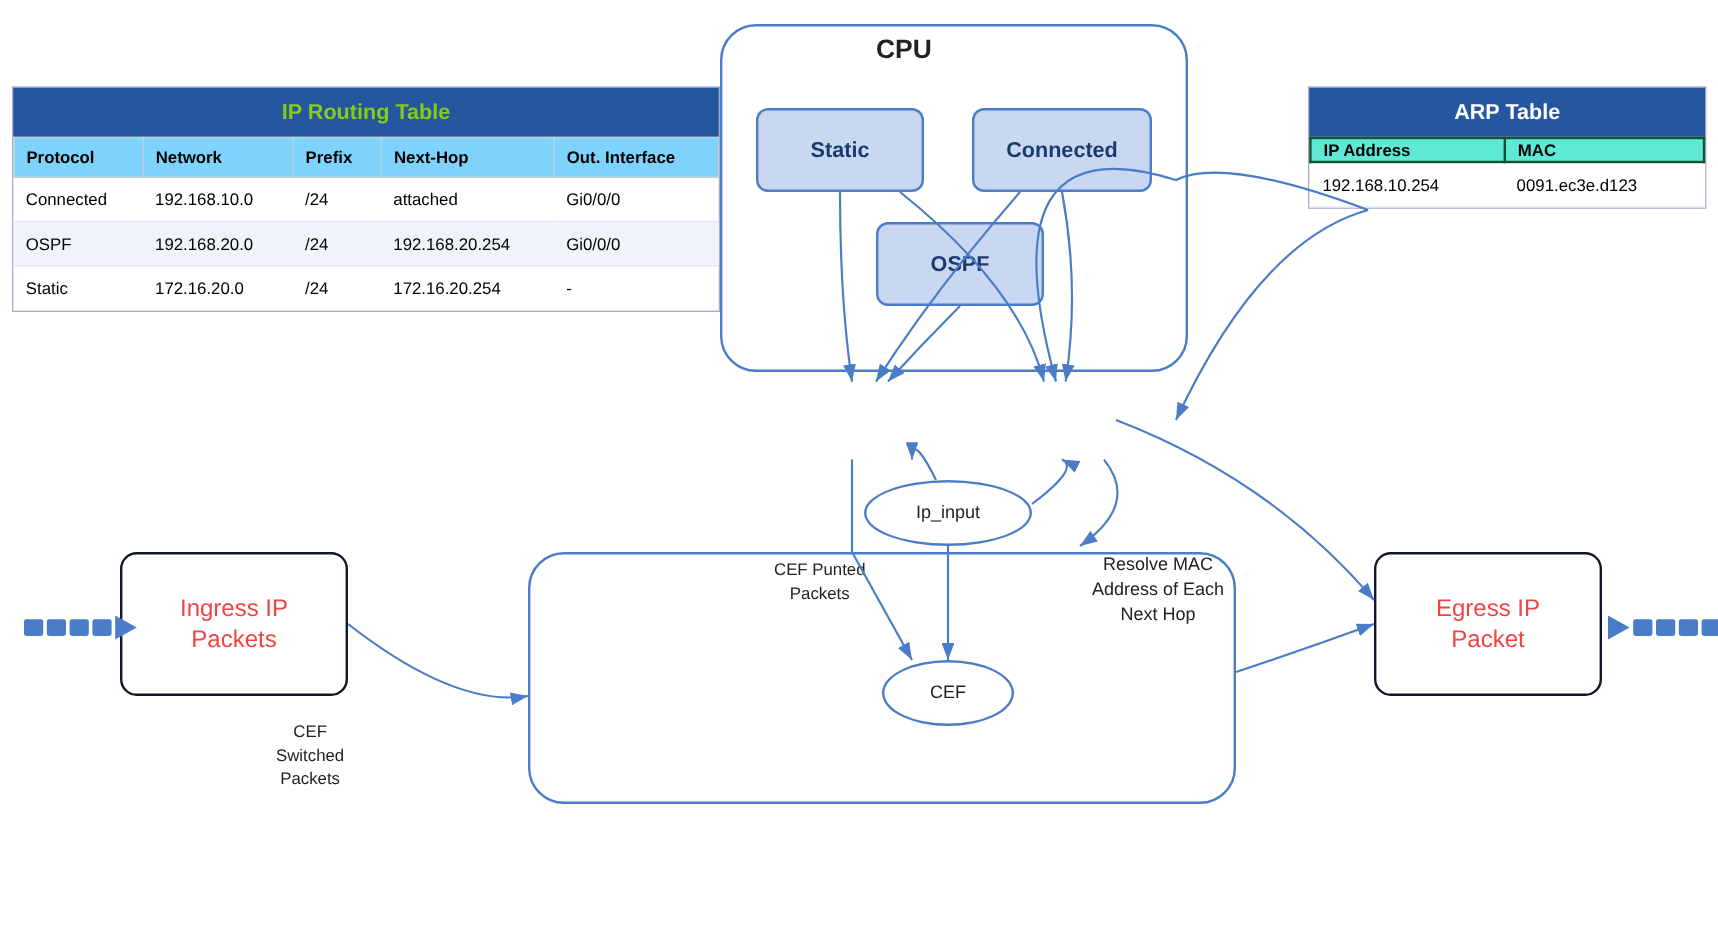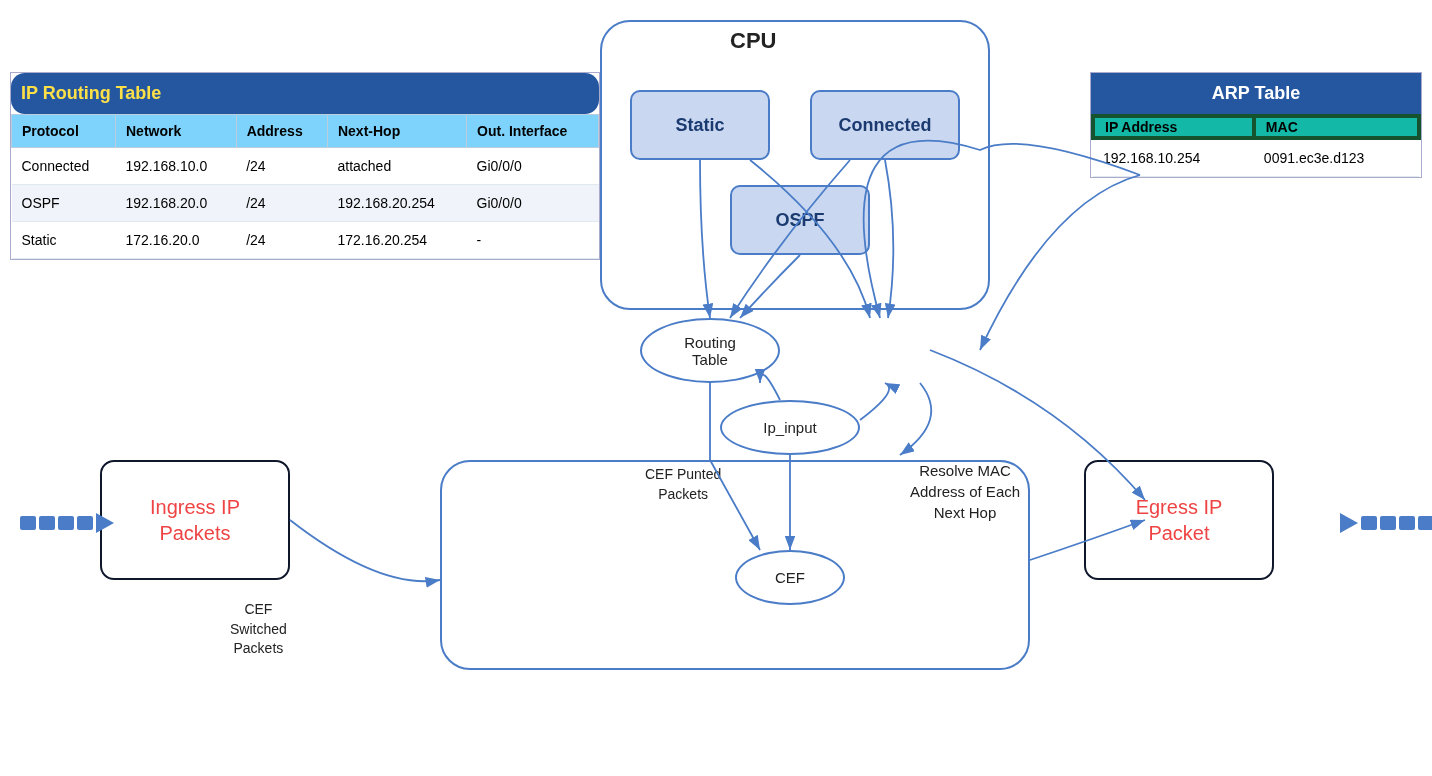--- a/index.html
+++ b/index.html
@@ -20,25 +20,25 @@
     
     .routing-table {
       position: absolute;
       top: 72px;
       left: 10px;
       width: 590px;
       border: 1px solid #aac;
     }
     .routing-table .table-header {
       background: #2457a0;
-      color: #fde047;
+      color: #84cc16;
+      text-align: center;
       font-size: 18px;
       font-weight: bold;
       padding: 10px;
-      border-radius: 14px;
     }
     .routing-table table {
       width: 100%;
       border-collapse: collapse;
       font-size: 14px;
     }
     .routing-table table th {
       background: #7dd3fc;
       padding: 8px 10px;
       text-align: left;
@@ -68,25 +68,25 @@
       font-size: 18px;
       font-weight: bold;
       padding: 10px;
     }
     .arp-table table {
       width: 100%;
       border-collapse: collapse;
       font-size: 14px;
     }
     .arp-table table th {
-      background: #14b8a6;
+      background: #5eead4;
       padding: 1px 10px;
       text-align: left;
       font-weight: bold;
-      border: 4px solid #14532d;
+      border: 2px solid #14532d;
     }
     .arp-table table td {
       padding: 10px 10px;
       border-bottom: 1px solid #e0e8f0;
     }
 
     
     .cpu-box {
       position: absolute;
       top: 20px;
@@ -162,21 +162,21 @@
       display: flex;
       align-items: center;
       justify-content: center;
       text-align: center;
       font-size: 20px;
       font-weight: normal;
       color: #ef4444;
       line-height: 1.3;
     }
     .ingress-box { top: 460px; left: 100px; width: 190px; height: 120px; }
-    .egress-box { top: 460px; left: 1084px; width: 190px; height: 120px; }
+    .egress-box { top: 460px; left: 1145px; width: 190px; height: 120px; }
 
     
     .dashed-arrow-left {
       position: absolute;
       top: 513px;
       left: 20px;
       display: flex;
       align-items: center;
       gap: 3px;
     }
@@ -228,21 +228,21 @@
 
 <div class="diagram">
 
   <div class="routing-table">
     <div class="table-header">IP Routing Table</div>
     <table>
       <thead>
         <tr>
           <th>Protocol</th>
           <th>Network</th>
-          <th>Address</th>
+          <th>Prefix</th>
           <th>Next-Hop</th>
           <th>Out. Interface</th>
         </tr>
       </thead>
       <tbody id="routing-tbody">
       <tr>
             <td>Connected</td>
             <td>192.168.10.0</td>
             <td>/24</td>
             <td>attached</td>
@@ -285,24 +285,20 @@
   </div>
 
   <div class="cpu-box"></div>
   <div class="cpu-label">CPU</div>
   <div class="cpu-btn btn-static">Static</div>
   <div class="cpu-btn btn-connected">Connected</div>
   <div class="cpu-btn btn-ospf">OSPF</div>
 
   <div class="main-process-box"></div>
 
-  <div class="oval oval-routing">
-    <span style="white-space:pre-line;">Routing
-Table</span>
-  </div>
   <div class="oval oval-ip-input">Ip_input</div>
   <div class="oval oval-cef">CEF</div>
 
   <div class="packet-box ingress-box">
     <span style="white-space:pre-line;">Ingress IP
 Packets</span>
   </div>
 
   <div class="packet-box egress-box">
     <span style="white-space:pre-line;">Egress IP

